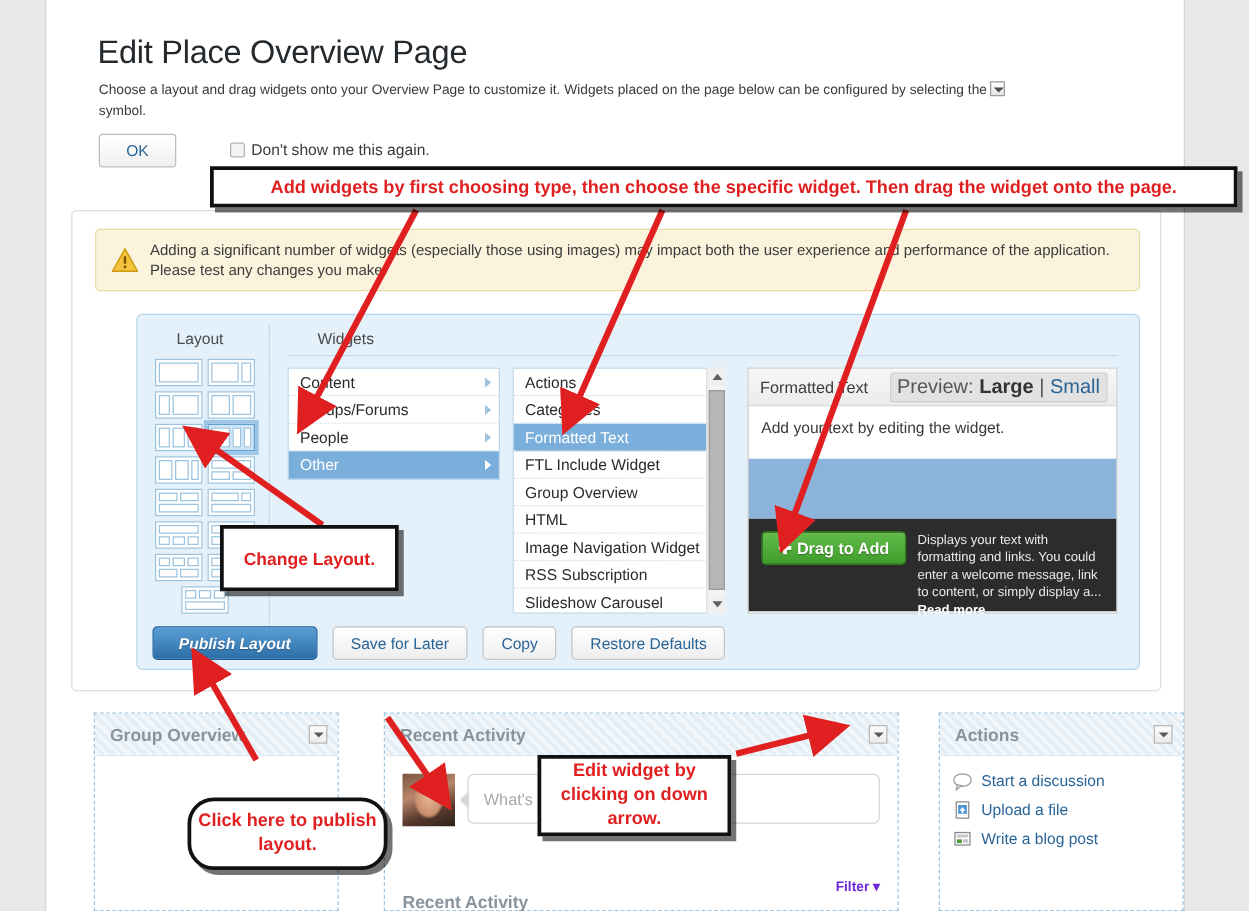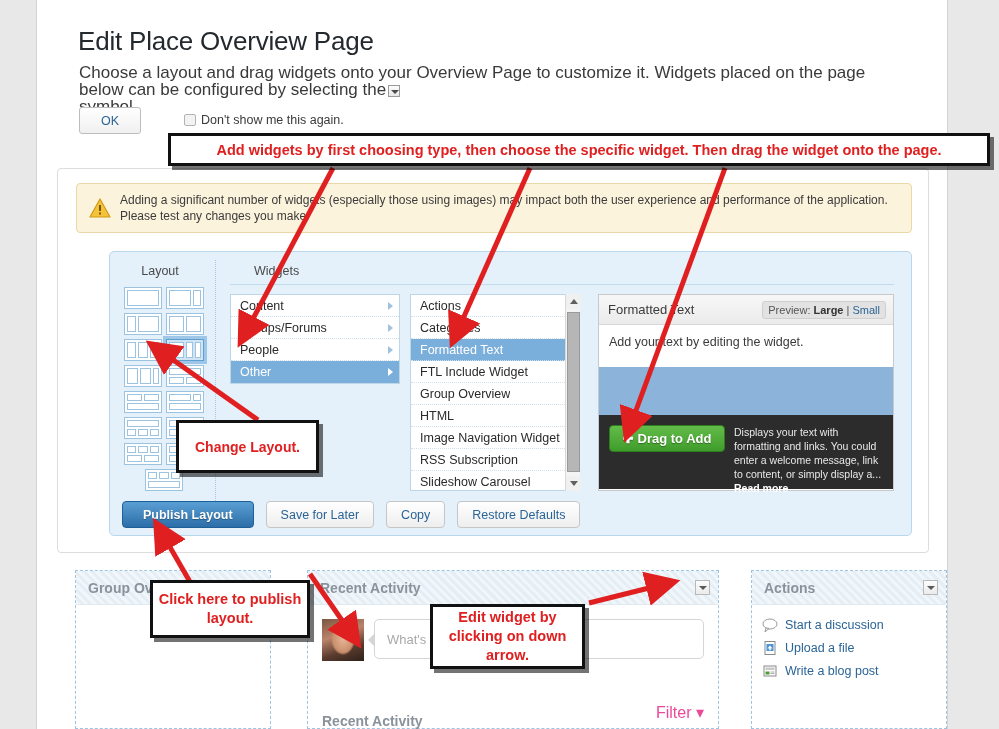--- a/index.html
+++ b/index.html
@@ -25,21 +25,21 @@
     border-right: 1px solid #d3d3d3;
   }
   
   .page-title {
     position: absolute; left: 41px; top: 26px;
     font-size: 26px; color: #24292e; font-weight: normal;
     letter-spacing: -0.2px;
   }
   .page-desc {
     position: absolute; left: 42px; top: 64px; width: 810px;
-    font-size: 17px; color: #3a3a3a; line-height: 17px;
+    font-size: 11px; color: #3a3a3a; line-height: 17px;
   }
   .inline-caret {
     display: inline-block;
     width: 12px; height: 12px;
     border: 1px solid #9a9a9a;
     background: linear-gradient(#fdfdfd,#e6e6e6);
     vertical-align: -2px;
     position: relative;
     margin-left: 2px;
   }
@@ -192,21 +192,21 @@
     background: #ffffff; border: 1px solid #c9c9c9;
   }
   #pv-head {
     height: 30px; background: linear-gradient(#f7f7f7,#ebebeb);
     border-bottom: 1px solid #d8d8d8;
     display: flex; align-items: center; justify-content: space-between;
     padding: 0 7px 0 9px;
   }
   #pv-title { font-size: 13px; color: #3a3a3a; }
   #pv-toggle {
-    font-size: 11px; color: #555;
+    font-size: 16px; color: #555;
     background: #e2e2e2; border: 1px solid #cfcfcf; border-radius: 3px;
     padding: 2px 5px;
   }
   #pv-toggle b { color: #333; }
   #pv-toggle a { color: #2a6496; text-decoration: none; cursor: pointer; }
   #pv-body { padding: 10px; font-size: 12.5px; color: #3a3a3a; height: 42px; }
   #pv-image { height: 48px; background: #8cb3d9; }
   #pv-foot {
     height: 74px; background: #2c2c2c;
     display: flex; align-items: flex-start; padding: 10px 8px 0 10px; gap: 9px;
@@ -237,20 +237,21 @@
     border: 1px solid #c6c6c6;
     background: linear-gradient(#ffffff,#eeeeee);
     white-space: nowrap;
   }
   .btn.primary {
     color: #ffffff; font-weight: bold;
     border: 1px solid #1d5f99;
     background: linear-gradient(#5a9fd4,#2c6ea8);
     text-shadow: 0 1px 1px rgba(0,0,0,.3);
     padding: 0 20px;
+    font-style: italic;
   }
   
   .wbox {
     position: absolute;
     border: 1px dashed #9dc4e0;
     background: #ffffff;
   }
   .wbox-head {
     height: 34px;
     background-image: repeating-linear-gradient(45deg,#f1f6fa 0 3px,#e6eef5 3px 6px);
@@ -306,21 +307,21 @@
   }
   #ra-input::before {
     content:""; position:absolute; left:-7px; top:13px;
     width:0; height:0;
     border-top: 7px solid transparent;
     border-bottom: 7px solid transparent;
     border-right: 7px solid #d5d5d5;
   }
   #ra-filter {
     position: absolute; right: 14px; top: 132px;
-    font-size: 16px; color: #ec4899; cursor: pointer;
+    font-size: 11px; color: #6d28d9; cursor: pointer; font-weight: bold;
   }
   #ra-sub {
     position: absolute; left: 14px; top: 142px;
     font-size: 14px; font-weight: bold; color: #8a939b;
   }
   
   .act-list { padding: 8px 0 0 10px; }
   .act {
     display: flex; align-items: center; gap: 7px;
     height: 23px; font-size: 12.5px; color: #2a6496; cursor: pointer;
@@ -332,21 +333,21 @@
     background: #ffffff;
     border: 3px solid #111111;
     box-shadow: 4px 4px 0 rgba(0,0,0,.55);
     color: #e02020; font-weight: bold;
     display: flex; align-items: center; justify-content: center;
     text-align: center;
     z-index: 40;
   }
   #anno-top { left: 168px; top: 133px; width: 822px; height: 33px; font-size: 14.5px; }
   #anno-layout { left: 176px; top: 420px; width: 143px; height: 53px; font-size: 14px; }
-  #anno-publish { left: 150px; top: 580px; width: 160px; height: 58px; font-size: 14.5px; line-height: 19px; }
+  #anno-publish { left: 150px; top: 638px; width: 160px; height: 58px; font-size: 14.5px; line-height: 19px; border-radius: 21px; }
   #anno-edit { left: 430px; top: 604px; width: 155px; height: 65px; font-size: 14.5px; line-height: 19px; }
   #arrows { position: absolute; left: 0; top: 0; width: 999px; height: 729px; z-index: 35; pointer-events: none; }
 </style>
 </head>
 <body>
 
 <div id="page">
   <div id="sheet">
 
     <div class="page-title">Edit Place Overview Page</div>

